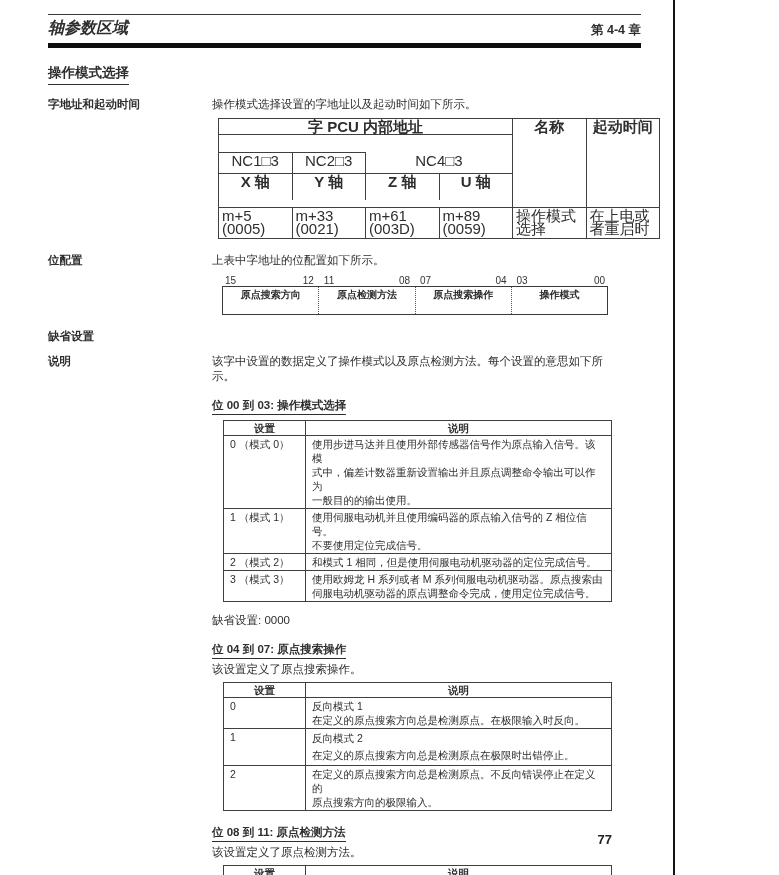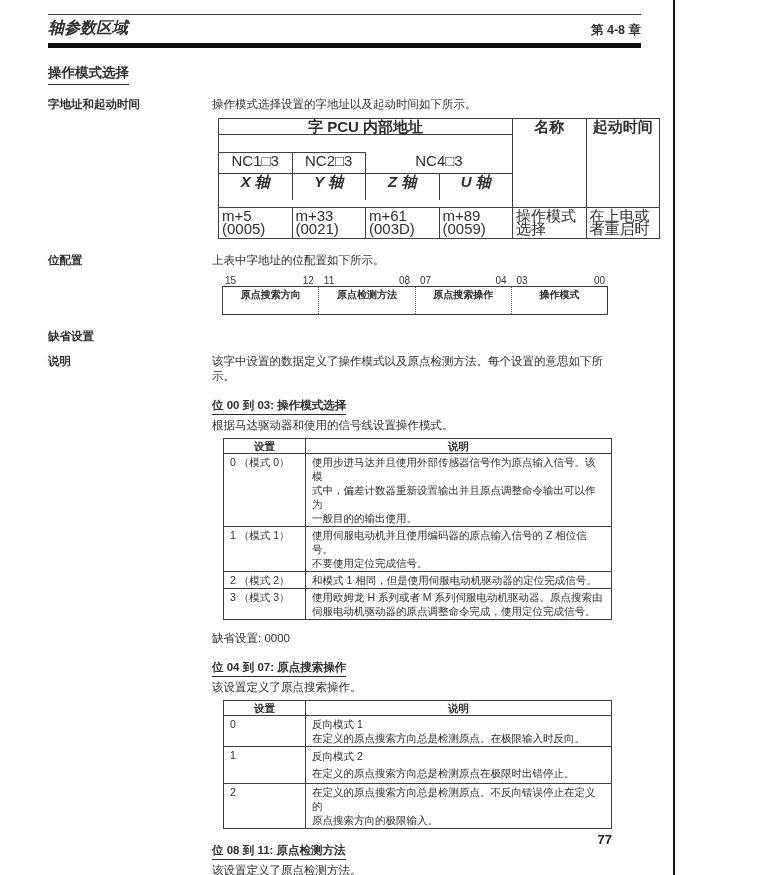--- a/index.html
+++ b/index.html
@@ -26,21 +26,21 @@
   .rowlabel { width:164px; flex:none; font-weight:bold; font-size:11.5px; line-height:15px; }
   .rowbody { flex:1; font-size:11.5px; line-height:15px; }
   .pl { white-space:pre-line; }
 
   
   table { border-collapse:collapse; }
   .t1 { margin:6px 0 0 6px; width:442px; table-layout:fixed; font-size:15px; line-height:13px; }
   .t1 td { border:1px solid #3f3f3f; padding:1px 3px; vertical-align:top; }
   .t1 .c { text-align:center; }
   .t1 .bold { font-weight:bold; }
-  .t1 .nb { border-bottom:none;font-style:italic; }
+  .t1 .nb { border-bottom:none; }
   .t1 .nt { border-top:none; }
   .t1 .vt { vertical-align:top; }
   .tr1 { height:16px; } .tr2 { height:18px; } .tr3 { height:21px; }
   .tr4 { height:26px; } .tr5 { height:8px; } .tr6 { height:31px; }
 
   
   .bitwrap { margin:5px 0 0 10px; width:386px; }
   .bitnums { position:relative; height:13px; font-size:10px; color:#333; }
   .bitnums .bl { position:absolute; left:3px; top:0; }
   .bitnums .br { position:absolute; right:3px; top:0; }
@@ -71,21 +71,21 @@
 <body>
 
 <div class="page">
   <div class="vrule"></div>
 
   <div class="content">
 
     <div class="topline"></div>
     <div class="hdr-row">
       <span class="hdr-left">轴参数区域</span>
-      <span class="hdr-right">第 4-8 章</span>
+      <span class="hdr-right">第 4-4 章</span>
     </div>
     <div class="thickline"></div>
 
     <div class="h2">
       <span>操作模式选择</span>
     </div>
 
     <div class="row mt12">
       <div class="rowlabel">字地址和起动时间</div>
       <div class="rowbody">
@@ -168,21 +168,20 @@
 
     <div class="row mt10">
       <div class="rowlabel">说明</div>
       <div class="rowbody">
         <div class="pl">该字中设置的数据定义了操作模式以及原点检测方法。每个设置的意思如下所
 示。</div>
 
         <div class="subhead">
           <span>位 00 到 03: 操作模式选择</span>
         </div>
-        <div class="subintro">根据马达驱动器和使用的信号线设置操作模式。</div>
         <table class="t2">
           <colgroup>
               <col class="c1">
               <col>
             </colgroup>
           <tbody>
               <tr>
             <td class="hcell">设置</td>
             <td class="hcell">说明</td>
           </tr>

